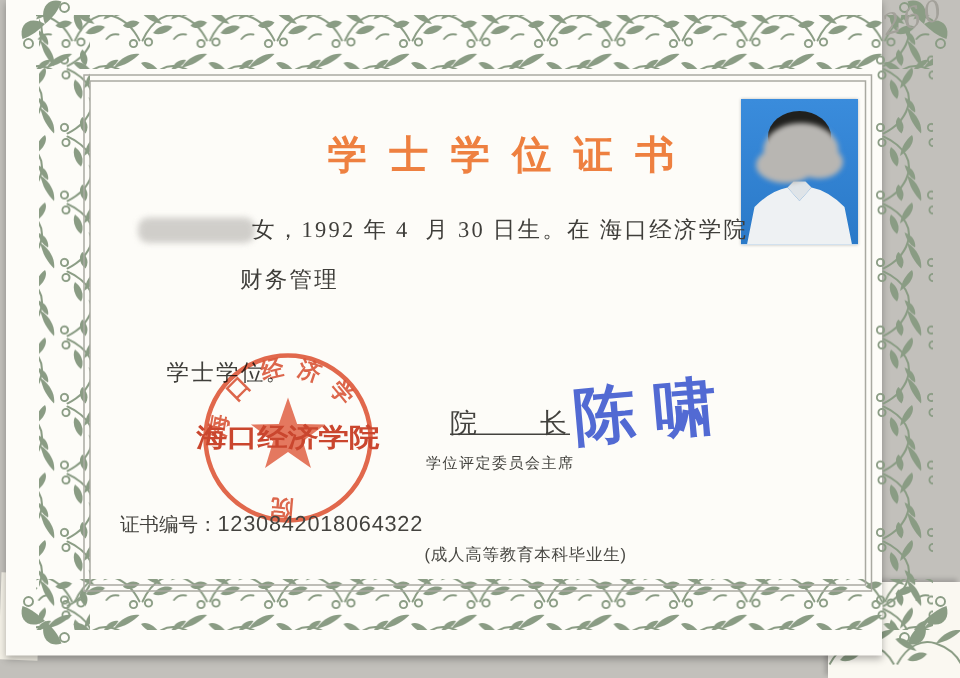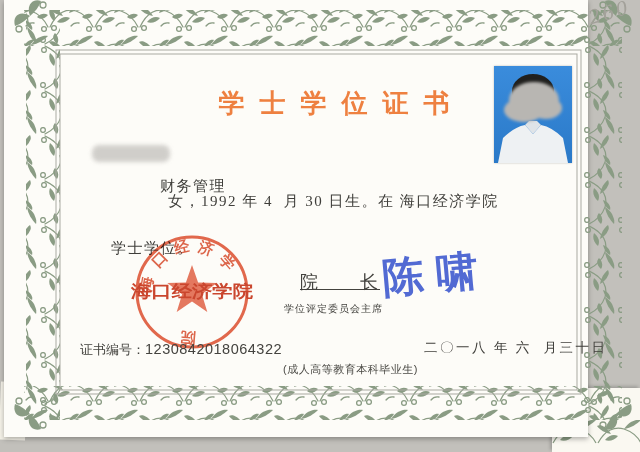--- a/index.html
+++ b/index.html
@@ -10,21 +10,21 @@
   .under-right{position:absolute;left:552px;top:388px;width:88px;height:64px;background:#faf8f1;box-shadow:-2px -2px 3px rgba(0,0,0,.18);}
   .under-left{position:absolute;left:0px;top:382px;width:26px;height:58px;background:#f5f2e8;transform:rotate(2deg);}
 
   
   .paper{position:absolute;left:4px;top:0px;width:584px;height:437px;background:#fdfcf8;box-shadow:0 2px 5px rgba(0,0,0,.30);}
   .frame-svg{position:absolute;left:0;top:0;}
 
   .abs{position:absolute;white-space:pre;}
   .title{left:150px;top:86px;width:360px;text-align:center;font-family:"Liberation Sans",sans-serif;font-weight:bold;font-size:26px;letter-spacing:15px;color:#ee8040;text-indent:15px;}
   .bodytext{font-size:15px;color:#3f3e3a;letter-spacing:1.5px;}
-  .l1{left:164px;top:144px;margin-top:48px;}
+  .l1{left:164px;top:144px;}
   .l2a{left:156px;top:177px;}
   .l2b{left:299px;top:177px;}
   .l3{left:74px;top:208px;}
   .l4{left:67px;top:239px;margin-left:40px;}
 
   .name-blur{left:88px;top:145px;width:78px;height:17px;background:#c9c7c3;border-radius:7px;filter:blur(2px);opacity:.85;}
 
   .photo{left:490px;top:66px;width:78px;height:97px;box-shadow:0 0 2px rgba(0,0,0,.25);}
 
   .seal{left:121px;top:227px;mix-blend-mode:multiply;opacity:.93;}
@@ -160,19 +160,18 @@
         <text transform="translate(63,110.8) rotate(185)">院</text>
       </g>
       <text x="67" y="70" font-size="17" font-weight="bold" fill="#c8391f" text-anchor="middle" textLength="122" lengthAdjust="spacingAndGlyphs">海口经济学院</text>
     </svg>
 
     <div class="abs pres">院　　长</div>
     <div class="abs comm">学位评定委员会主席</div>
     <div class="abs sig">陈啸</div>
 
     <div class="abs certno"><span>证书编号：</span><b>1230842018064322</b></div>
-    <div class="abs date">二〇一八 年 六  月三十日</div>
     <div class="abs note">(成人高等教育本科毕业生)</div>
   </div>
 
   <div class="abs pnum">260</div>
 
 </div>
 
 </body></html>

